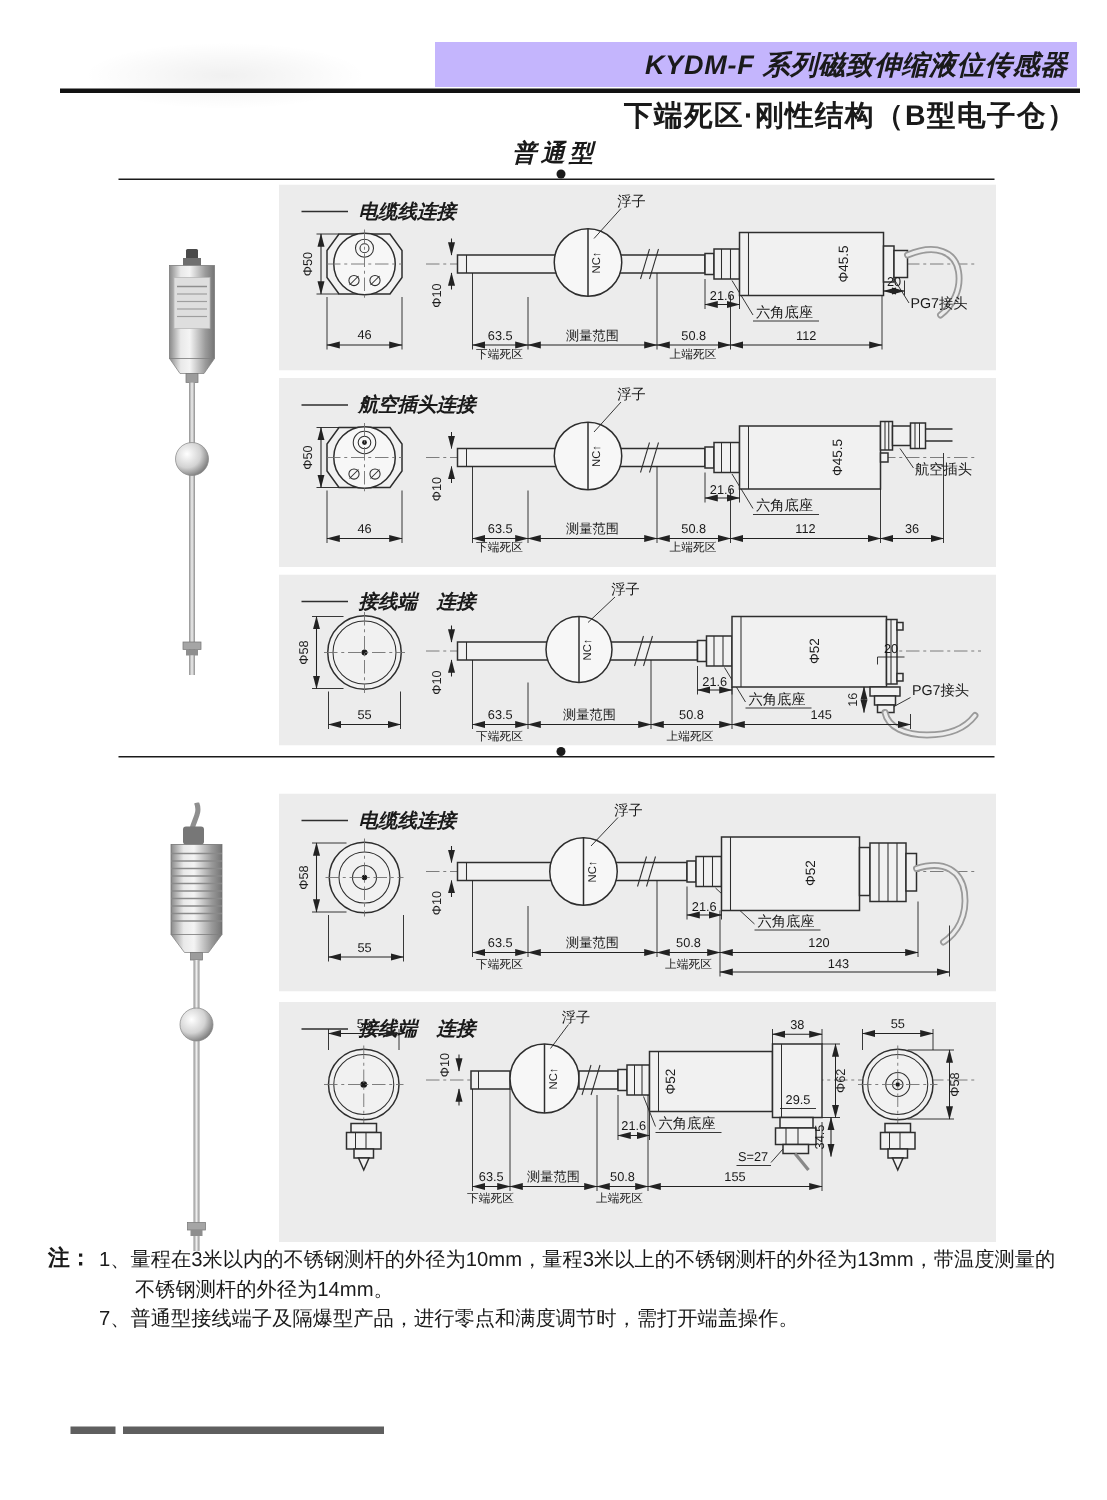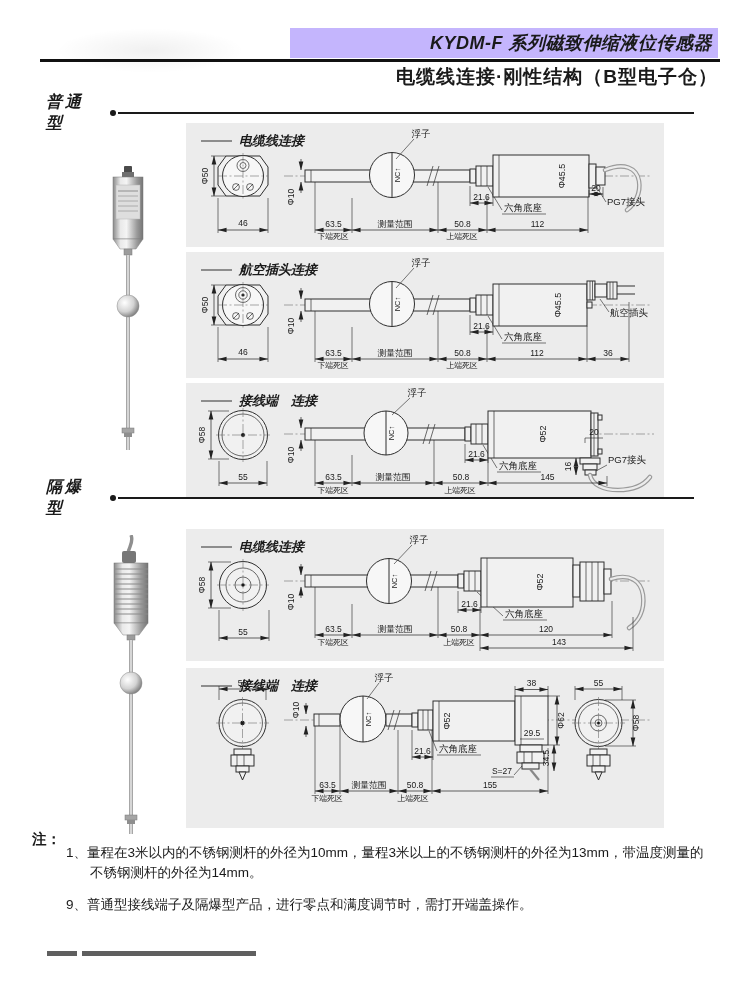--- a/index.html
+++ b/index.html
@@ -6,28 +6,28 @@
   body { width:738px; height:1000px; background:#ffffff; position:relative;
          font-family:"Liberation Sans","DejaVu Sans",sans-serif; color:#1a1a1a; overflow:hidden; }
   .abs { position:absolute; }
   .watermark { left:55px; top:28px; width:190px; height:45px;
     background:radial-gradient(ellipse at center, rgba(0,0,0,0.06), rgba(0,0,0,0) 70%); }
   .title-strip { left:290px; top:28px; width:428px; height:30px; background:#c4b5fd;
     display:flex; align-items:center; justify-content:flex-end; }
   .title-strip span { font-size:18px; font-weight:bold; font-style:italic; padding-right:6px; letter-spacing:0.5px; }
   .rule { left:40px; top:59px; width:680px; height:2.6px; background:#111111; }
   .subtitle { left:290px; top:64px; width:428px; text-align:right; font-size:19px; font-weight:bold; letter-spacing:1px; }
-  .sec-row { display:flex; align-items:center; }
+  .sec-row { display:flex; align-items:center;flex-direction:column; }
   .sec-text { font-family:"Liberation Serif","DejaVu Serif",serif; font-weight:bold; font-style:italic; font-size:16px; letter-spacing:3px; }
   .sec-dot { width:6px; height:6px; border-radius:50%; background:#1a1a1a; margin-left:8px; }
   .sec-line { height:1.4px; background:#1a1a1a; margin-left:2px; }
   .panel { position:absolute; left:186px; }
   .notes { left:32px; top:830px; width:682px; display:flex; font-size:13.5px; line-height:19.5px; }
   .notes-prefix { font-weight:bold; width:34px; flex:none; font-size:14.5px; }
-  .note-item { padding-left:24px; text-indent:-24px;margin-top:13px; }
+  .note-item { padding-left:24px; text-indent:-24px; }
   .fbar { height:4.5px; background:#5f5f5f; }
   
   svg text { font-family:"Liberation Sans","DejaVu Sans",sans-serif; fill:#1a1a1a; }
   .d   { font-size:8.5px; text-anchor:middle; }
   .dc  { font-size:8.8px; text-anchor:middle; }
   .dc2 { font-size:7.8px; text-anchor:middle; }
   .cap { font-size:9.5px; }
   .capm{ font-size:9.5px; text-anchor:middle; }
   .nc  { font-size:7.5px; text-anchor:middle; }
   .plabel { font-size:13px; font-weight:bold; font-style:italic; white-space:pre;
@@ -54,21 +54,21 @@
     </marker>
   </defs>
 </svg>
 
 <div class="abs watermark"></div>
 
 <div class="abs title-strip">
   <span>KYDM-F 系列磁致伸缩液位传感器</span>
 </div>
 <div class="abs rule"></div>
-<div class="abs subtitle">电缆线连接·刚性结构（B型电子仓）</div>
+<div class="abs subtitle">下端死区·刚性结构（B型电子仓）</div>
 
 <div class="abs sec-row" style="left:46px;top:92px;width:648px">
   <span class="sec-text">普通型</span>
   <span class="sec-dot"></span>
   <span class="sec-line" style="width:584px"></span>
 </div>
 
 <div class="abs sec-row" style="left:46px;top:477px;width:648px">
   <span class="sec-text">隔爆型</span>
   <span class="sec-dot"></span>
@@ -622,18 +622,18 @@
     <text class="d" x="304" y="119.5">155</text>
     <text class="dc2" x="141" y="133">下端死区</text>
     <text class="dc2" x="227" y="133">上端死区</text>
   </g>
 </svg>
 
 <div class="abs notes">
   <div class="notes-prefix">注：</div>
   <div class="notes-items">
     <div class="note-item">1、量程在3米以内的不锈钢测杆的外径为10mm，量程3米以上的不锈钢测杆的外径为13mm，带温度测量的不锈钢测杆的外径为14mm。</div>
-    <div class="note-item">9、普通型接线端子及隔爆型产品，进行零点和满度调节时，需打开端盖操作。</div>
+    <div class="note-item">7、普通型接线端子及隔爆型产品，进行零点和满度调节时，需打开端盖操作。</div>
   </div>
 </div>
 
 <div class="abs fbar" style="left:47px;top:951px;width:30px"></div>
 <div class="abs fbar" style="left:82px;top:951px;width:174px"></div>
 
 </body></html>

